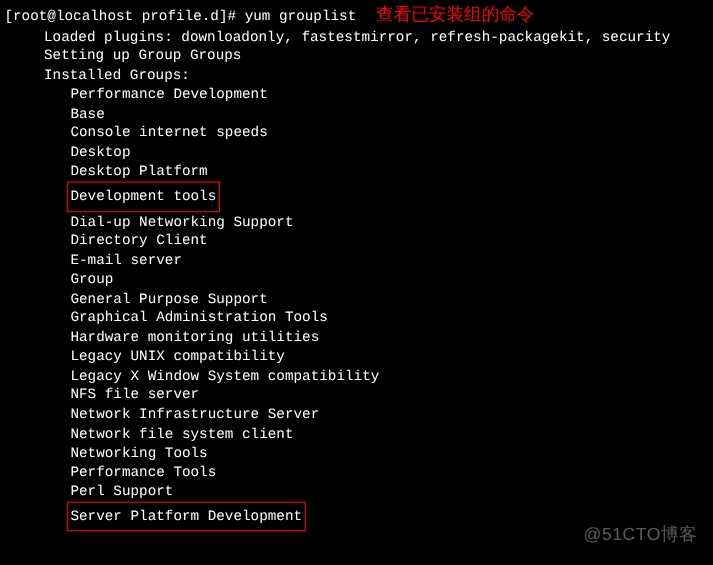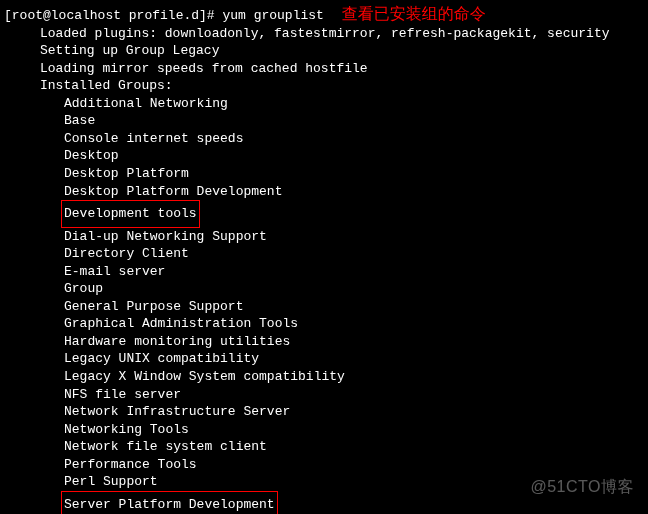--- a/index.html
+++ b/index.html
@@ -54,43 +54,41 @@
   </style>
 </head>
 <body>
 
 <div class="prompt-line">
   <span>[root@localhost profile.d]# </span><span>yum grouplist</span><span class="annotation">查看已安装组的命令</span>
 </div>
 
 <div id="output-block">
     <div class="line">Loaded plugins: downloadonly, fastestmirror, refresh-packagekit, security</div>
-    <div class="line">Setting up Group Legacy</div>
-    <div class="line">Loading mirror speeds from cached hostfile</div>
+    <div class="line">Setting up Group Groups</div>
     <div class="line">Installed Groups:</div>
   </div>
 <div id="groups-block">
-    <div class="line indent">Additional Networking</div>
+    <div class="line indent">Performance Development</div>
     <div class="line indent">Base</div>
     <div class="line indent">Console internet speeds</div>
     <div class="line indent">Desktop</div>
     <div class="line indent">Desktop Platform</div>
-    <div class="line indent">Desktop Platform Development</div>
     <div class="line indent"><span class="highlight">Development tools</span></div>
     <div class="line indent">Dial-up Networking Support</div>
     <div class="line indent">Directory Client</div>
     <div class="line indent">E-mail server</div>
     <div class="line indent">Group</div>
     <div class="line indent">General Purpose Support</div>
     <div class="line indent">Graphical Administration Tools</div>
     <div class="line indent">Hardware monitoring utilities</div>
     <div class="line indent">Legacy UNIX compatibility</div>
     <div class="line indent">Legacy X Window System compatibility</div>
     <div class="line indent">NFS file server</div>
     <div class="line indent">Network Infrastructure Server</div>
+    <div class="line indent">Network file system client</div>
     <div class="line indent">Networking Tools</div>
-    <div class="line indent">Network file system client</div>
     <div class="line indent">Performance Tools</div>
     <div class="line indent">Perl Support</div>
     <div class="line indent"><span class="highlight">Server Platform Development</span></div>
   </div>
 
 <div class="watermark">@51CTO博客</div>
 
 </body></html>

